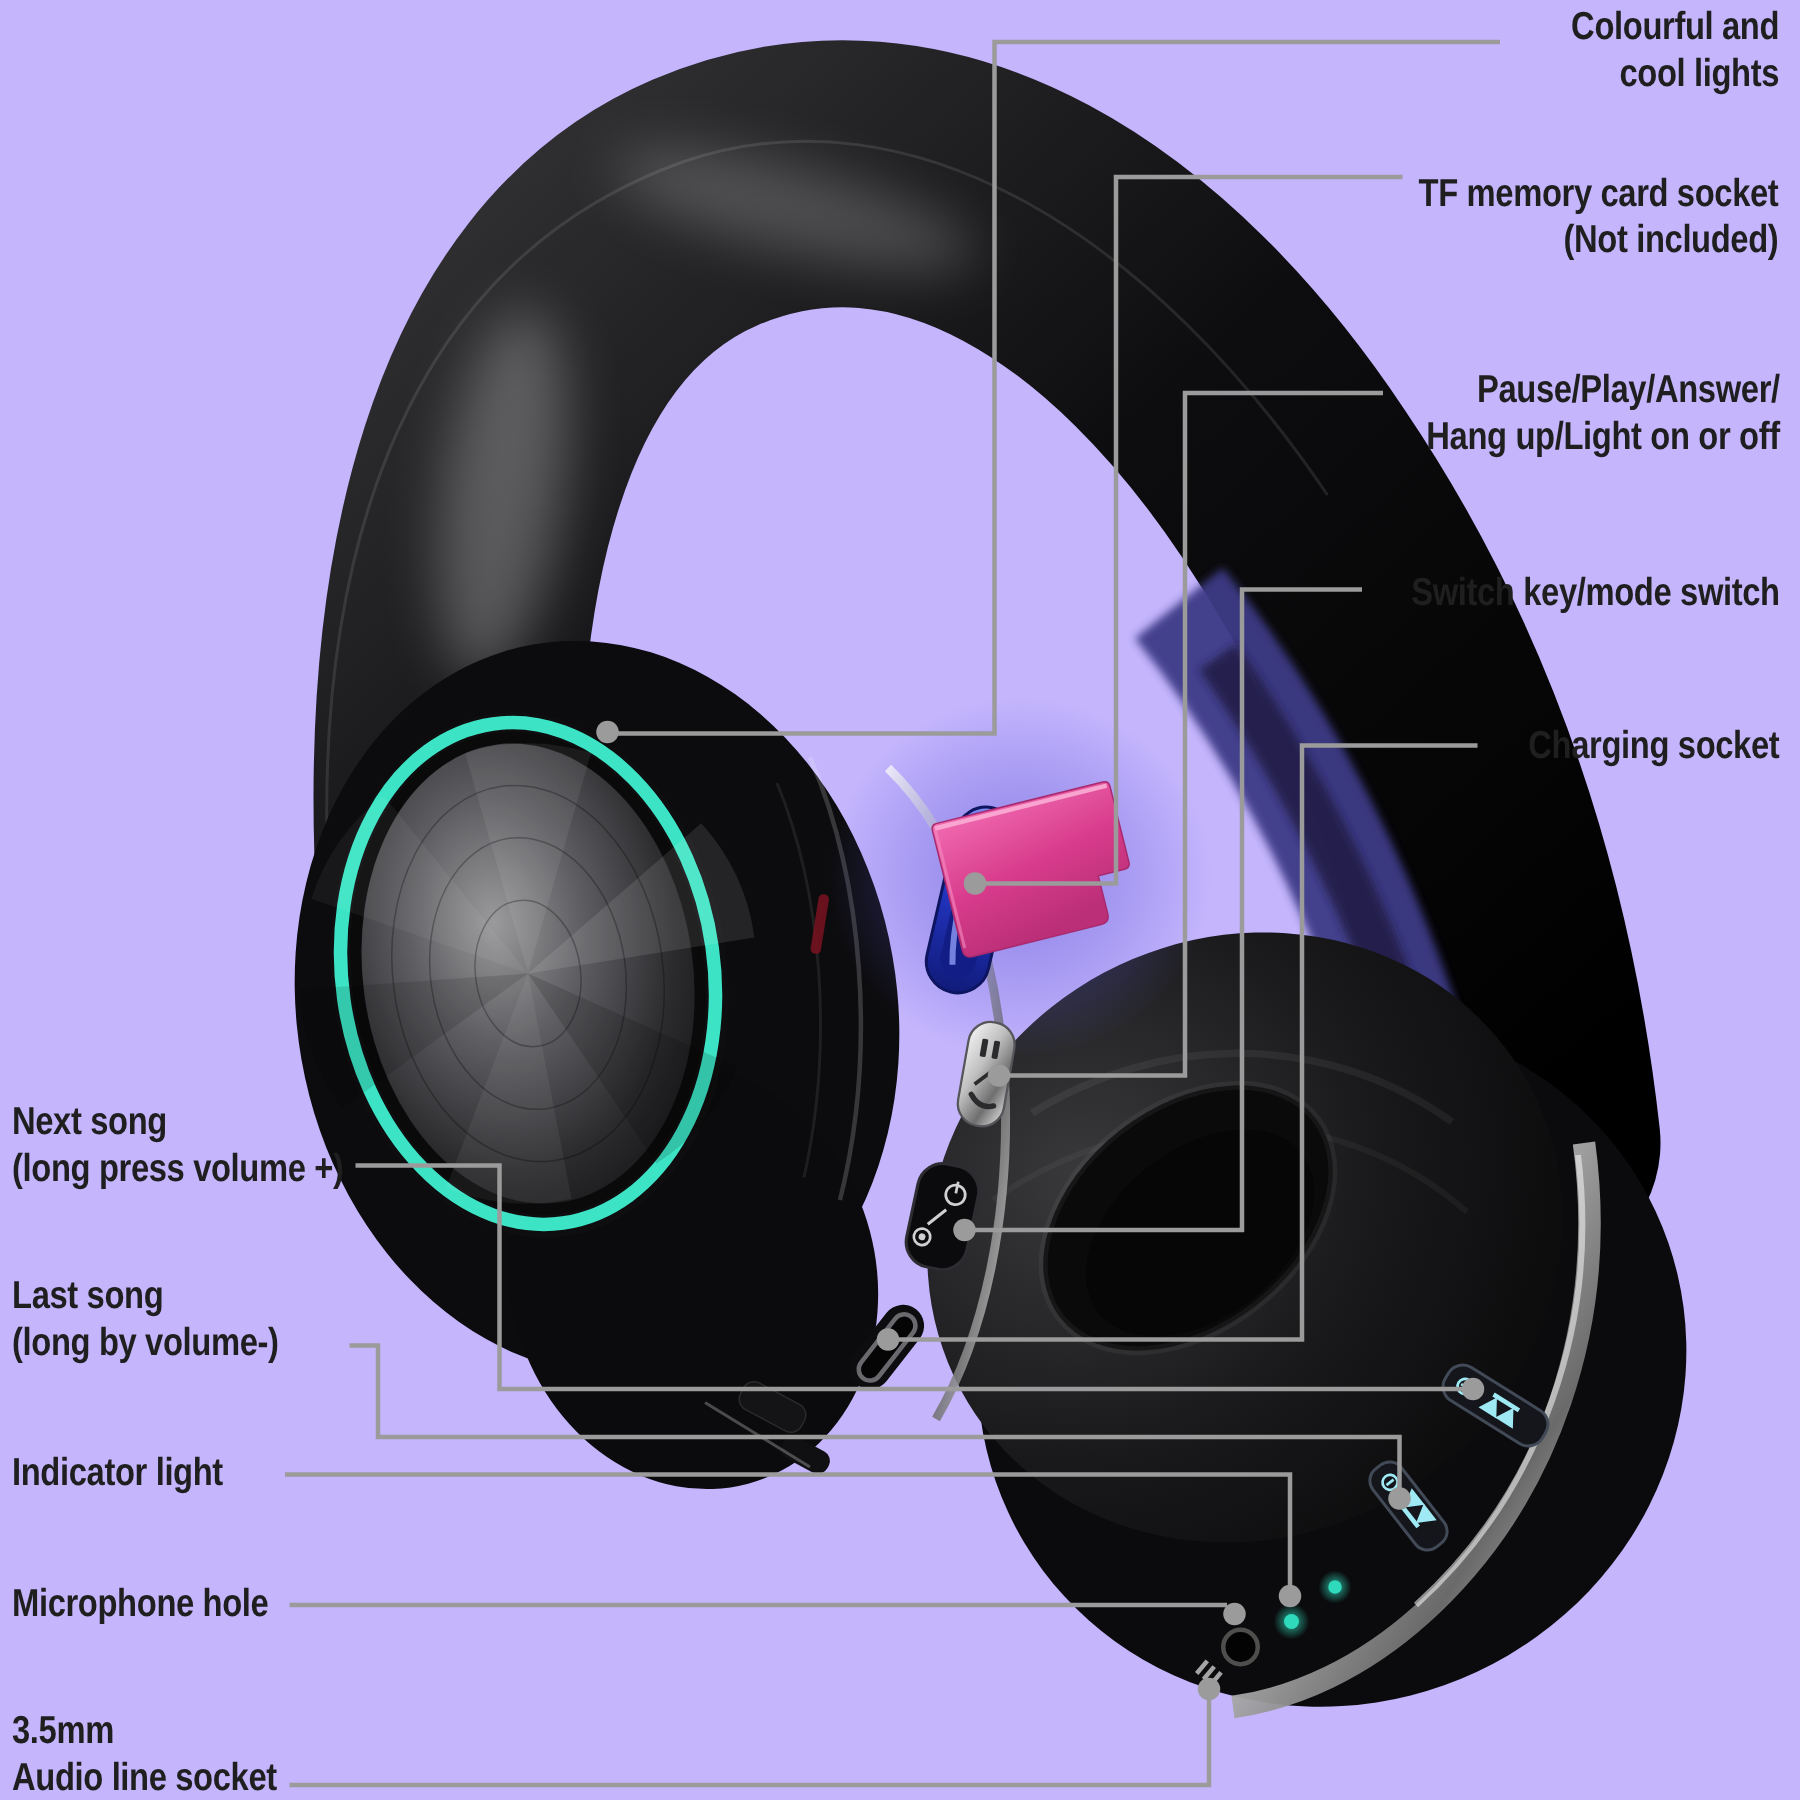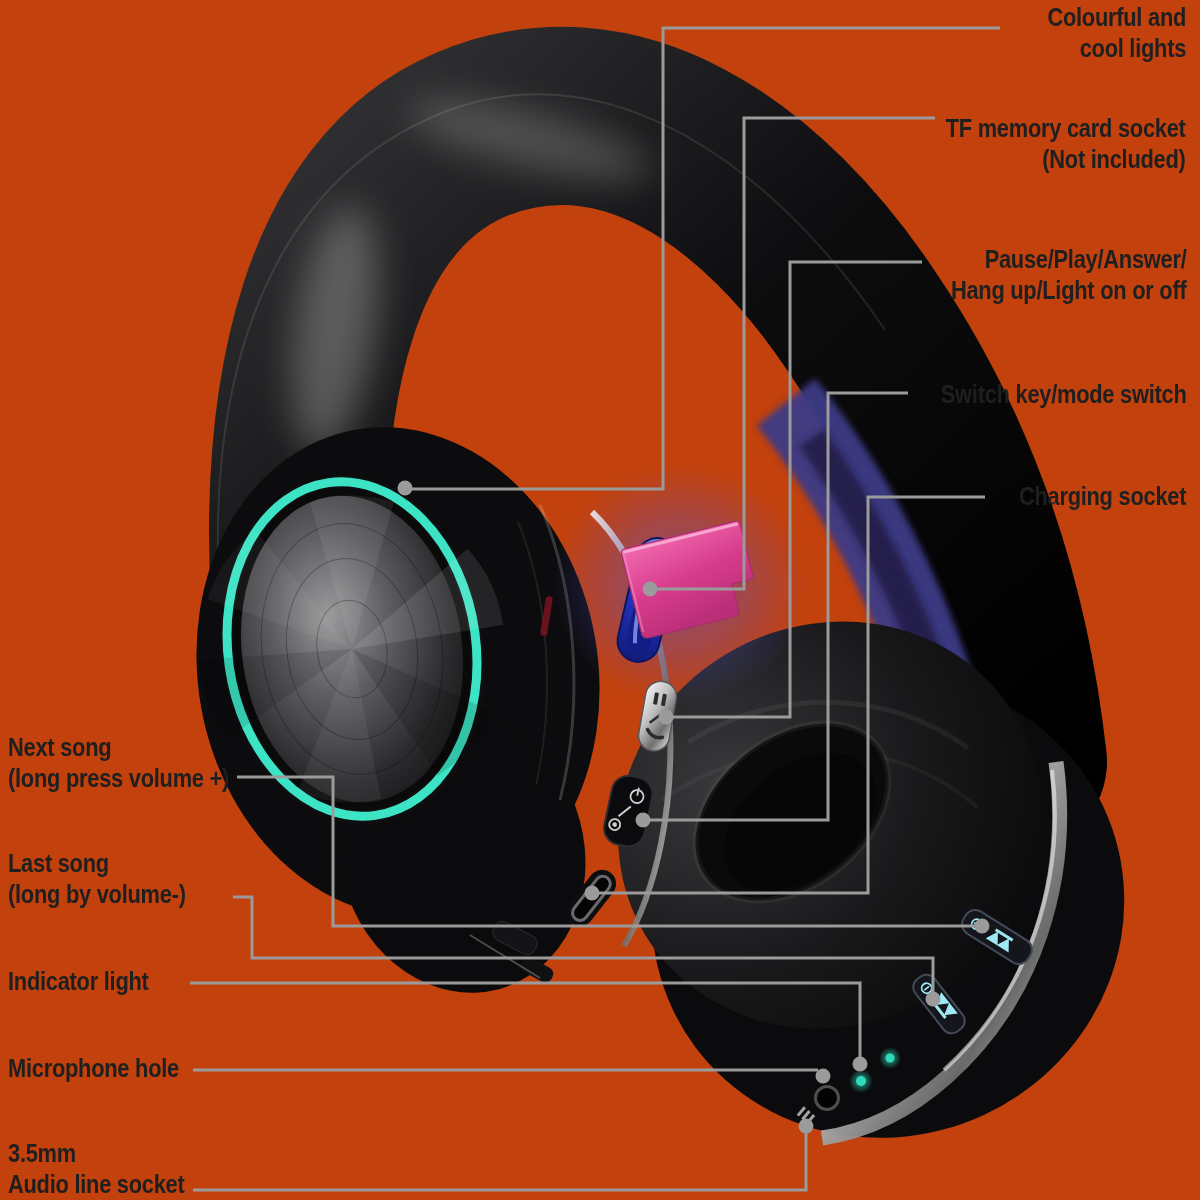--- a/index.html
+++ b/index.html
@@ -1,16 +1,16 @@
 <!DOCTYPE html>
 <html><head>
 <meta charset="utf-8">
 <style>
   html,body{margin:0;padding:0;background:#ffffff;}
-  .canvas{position:relative;width:1200px;height:1200px;background:#c2410c;overflow:hidden;
+  .canvas{position:relative;width:1200px;height:1200px;background:#c4b5fd;overflow:hidden;
           font-family:"Liberation Sans","DejaVu Sans",sans-serif;}
   svg.stage{position:absolute;left:0;top:0;}
   .lbl{position:absolute;color:#1f1f1f;font-size:26px;font-weight:700;line-height:31px;
        letter-spacing:-0.3px;white-space:nowrap;}
   .lbl.right{text-align:right;transform:scaleX(0.84);transform-origin:right top;}
   .lbl.left{text-align:left;transform:scaleX(0.84);transform-origin:left top;}
 </style>
 </head>
 <body>
 

